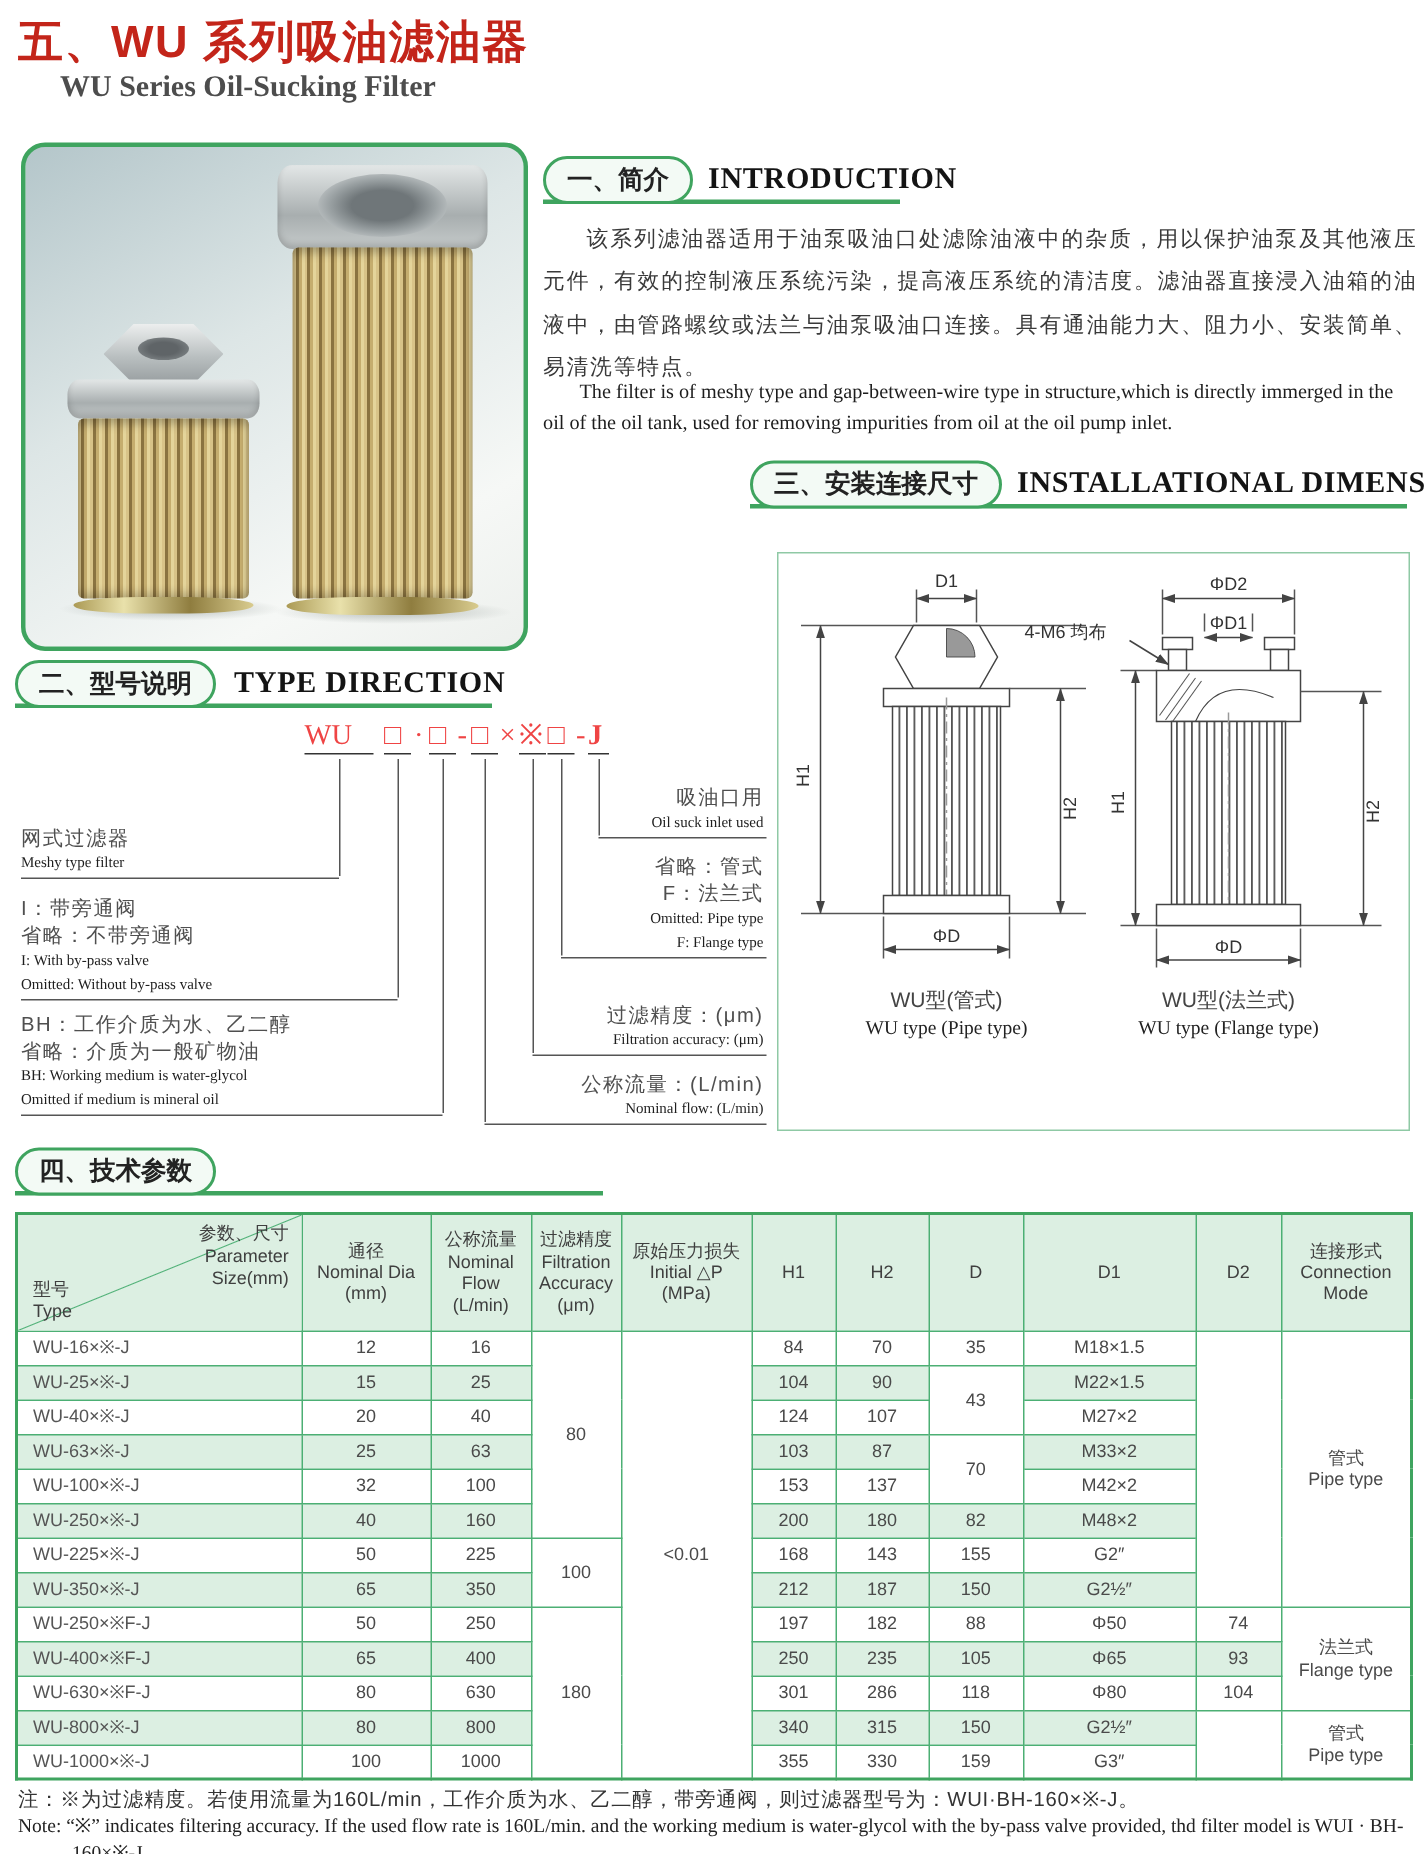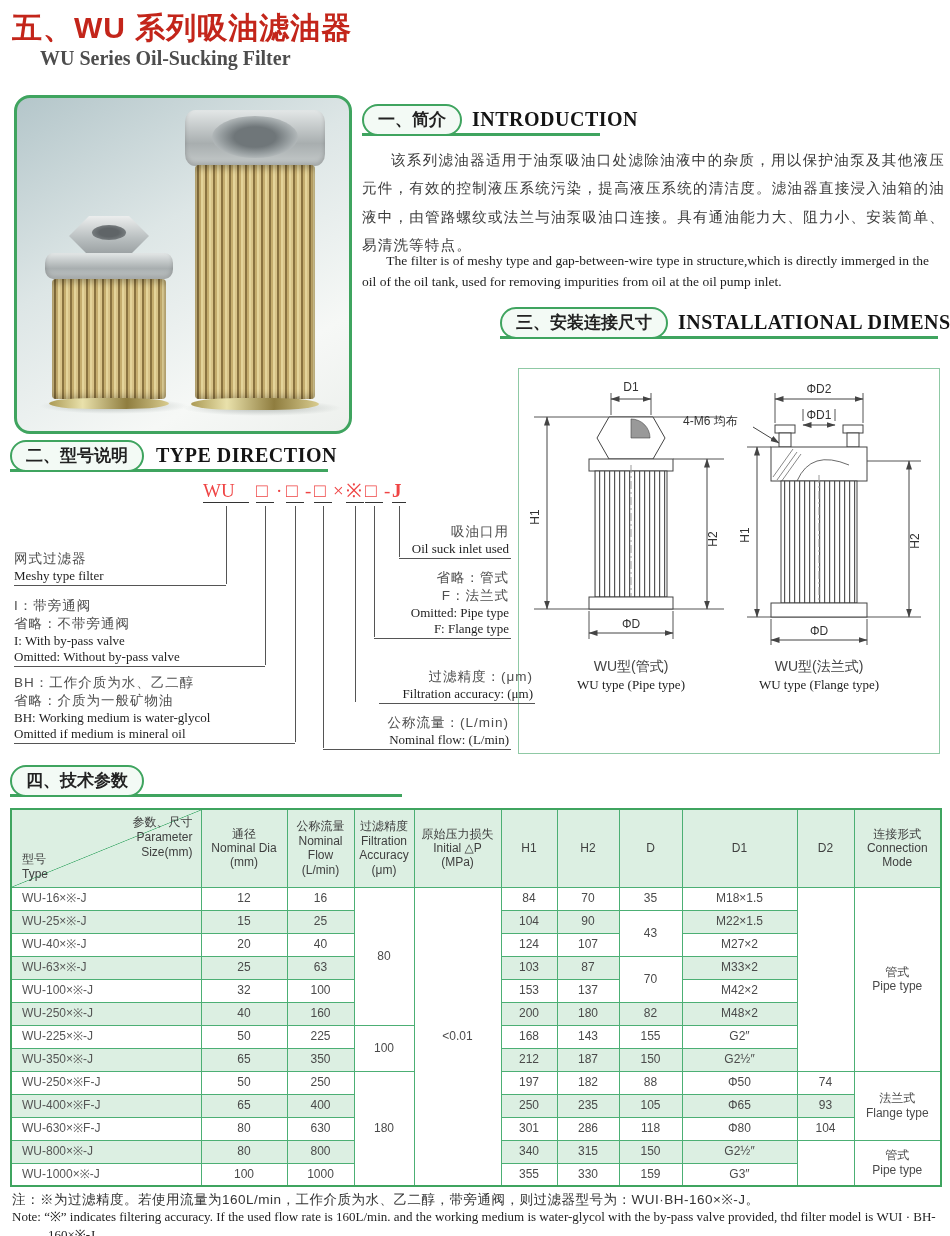--- a/index.html
+++ b/index.html
@@ -42,21 +42,21 @@
   
   .type-diag{position:absolute;left:10px;top:480px;width:504px;height:278px;font-size:13px;}
   .tok{position:absolute;top:0;height:22px;line-height:22px;text-align:left;
        font-family:"Liberation Serif",serif;font-size:19px;color:#ef4444;}
   .tok.u{border-bottom:1px solid #333;}
   .tok.b{font-weight:700;}
   .vline{position:absolute;width:0;border-left:1px solid #555;top:26px;}
   .lab{position:absolute;border-bottom:1px solid #555;display:flex;flex-direction:column;justify-content:flex-end;padding-bottom:1px;}
   .lab.r{text-align:right;padding-right:2px;}
   .lab-cn{font-size:13.5px;color:#4f4f4f;line-height:18px;letter-spacing:1px;white-space:nowrap;}
-  .lab-en{font-family:"Liberation Serif",serif;font-size:13px;color:#1e1e1e;line-height:16px;white-space:nowrap;}
+  .lab-en{font-family:"Liberation Serif",serif;font-size:10px;color:#1e1e1e;line-height:16px;white-space:nowrap;}
   
   .param-table{position:absolute;left:10px;top:808px;width:930px;border-collapse:collapse;table-layout:fixed;
                font-size:12px;color:#4a4a4a;}
   .param-table th,.param-table td{border:1px solid #4caf74;text-align:center;vertical-align:middle;
                padding:0 2px;white-space:pre-line;line-height:1.2;}
   .param-table{border:2px solid #3fa45f;}
   .param-table thead tr{height:78px;}
   .param-table th{background:#dcefe2;font-weight:400;font-size:12px;color:#3f3f3f;}
   .param-table tbody tr{height:23px;}
   .param-table tbody tr:nth-child(even) td:not(.merged){background:#dcefe2;}
@@ -252,21 +252,21 @@
     <div class="lab r" style="left:389px;width:110px;top:41px;height:36px;">
       <div class="lab-cn">吸油口用</div>
       <div class="lab-en">Oil suck inlet used</div>
     </div>
     <div class="lab r" style="left:364px;width:135px;top:89px;height:68px;">
       <div class="lab-cn">省略：管式</div>
       <div class="lab-cn">F：法兰式</div>
       <div class="lab-en">Omitted: Pipe type</div>
       <div class="lab-en">F: Flange type</div>
     </div>
-    <div class="lab r" style="left:345px;width:154px;top:186px;height:36px;margin-left:24px;">
+    <div class="lab r" style="left:345px;width:154px;top:186px;height:36px;">
       <div class="lab-cn">过滤精度：(μm)</div>
       <div class="lab-en">Filtration accuracy: (μm)</div>
     </div>
     <div class="lab r" style="left:313px;width:186px;top:232px;height:36px;">
       <div class="lab-cn">公称流量：(L/min)</div>
       <div class="lab-en">Nominal flow: (L/min)</div>
     </div>
   </div>
 
   <div class="sec-h" style="left:10px;top:765px;width:392px;text-align:right;">

